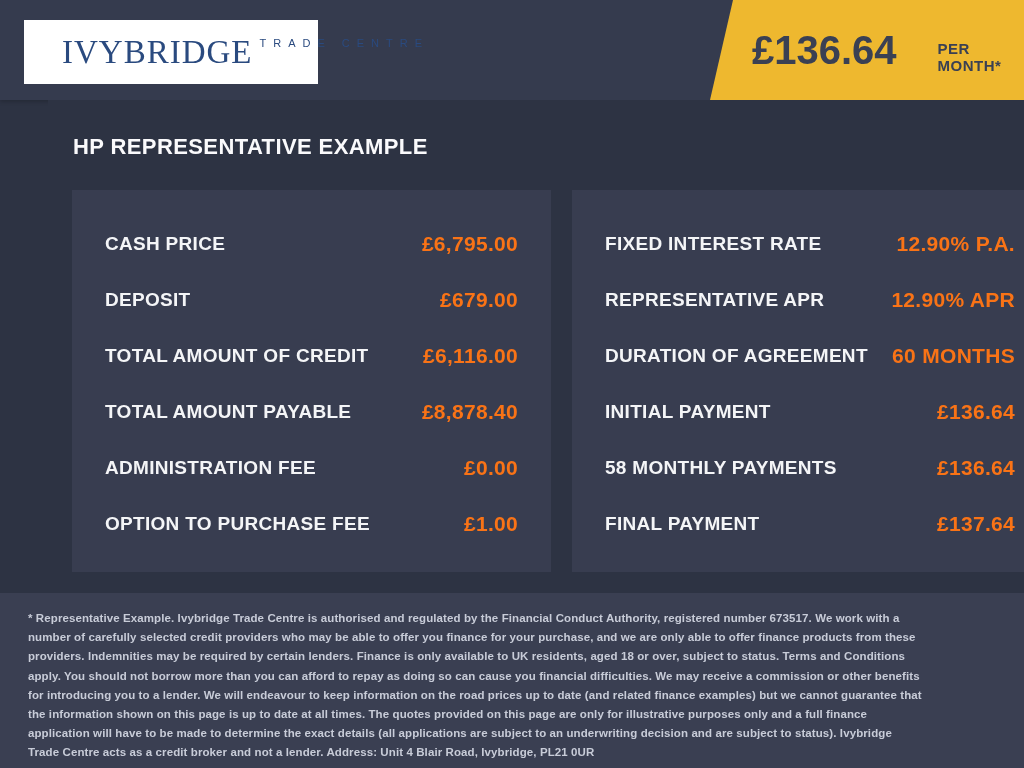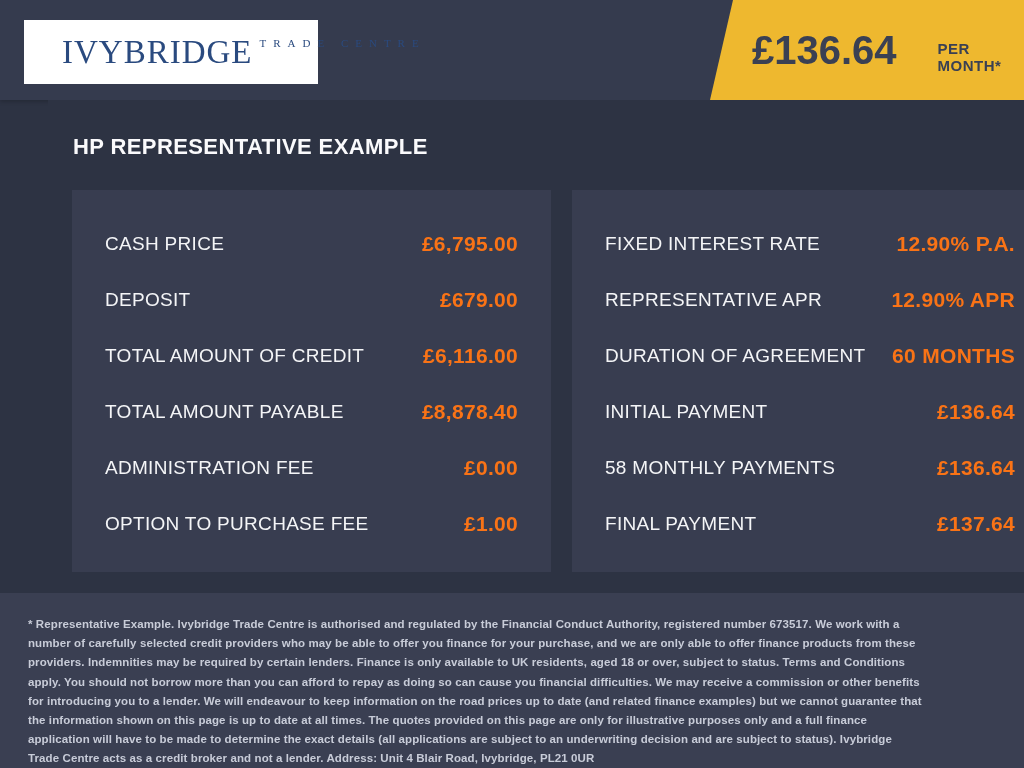--- a/index.html
+++ b/index.html
@@ -53,21 +53,20 @@
   .logo-subtitle {
     font-size: 11px;
     line-height: 13px;
     font-weight: 400;
     color: #2A4A7F;
     letter-spacing: 7px;
     margin-top: 1px;
     margin-bottom: 19px;
     white-space: nowrap;
     text-indent: 7px; 
-    font-family: Liberation Serif, serif;
   }
 
   
   .price-banner {
     position: absolute;
     top: 0; right: 0;
     width: 314px; height: 100px;
     background: #EEB82F;
     -webkit-clip-path: polygon(23px 0, 100% 0, 100% 100%, 0 100%);
     clip-path: polygon(23px 0, 100% 0, 100% 100%, 0 100%);
@@ -120,41 +119,41 @@
   .panel-right { left: 524px; width: 476px; }
 
   .finance-row {
     height: 56px;
     display: flex;
     align-items: center;
     justify-content: space-between;
   }
   .finance-label {
     font-size: 19px;
-    font-weight: 400;
+    font-weight: 700;
     color: #F4F5F7;
     letter-spacing: 0.3px;
     white-space: nowrap;
   }
   .finance-value {
     font-size: 21px;
     font-weight: 700;
     color: #f97316;
     letter-spacing: 0.3px;
     white-space: nowrap;
     text-align: right;
   }
 
   
   .footer {
     position: absolute;
     top: 593px; left: 0;
     width: 1024px; height: 175px;
     background: #3A3F52;
-    padding: 22px 0 0 28px;
+    padding: 16px 0 0 28px;
   }
   .disclaimer {
     width: 897px;
     font-size: 11.5px;
     font-weight: 700;
     line-height: 19.2px;
     color: #C8CCD8;
     letter-spacing: 0.1px;
   }
 </style>

